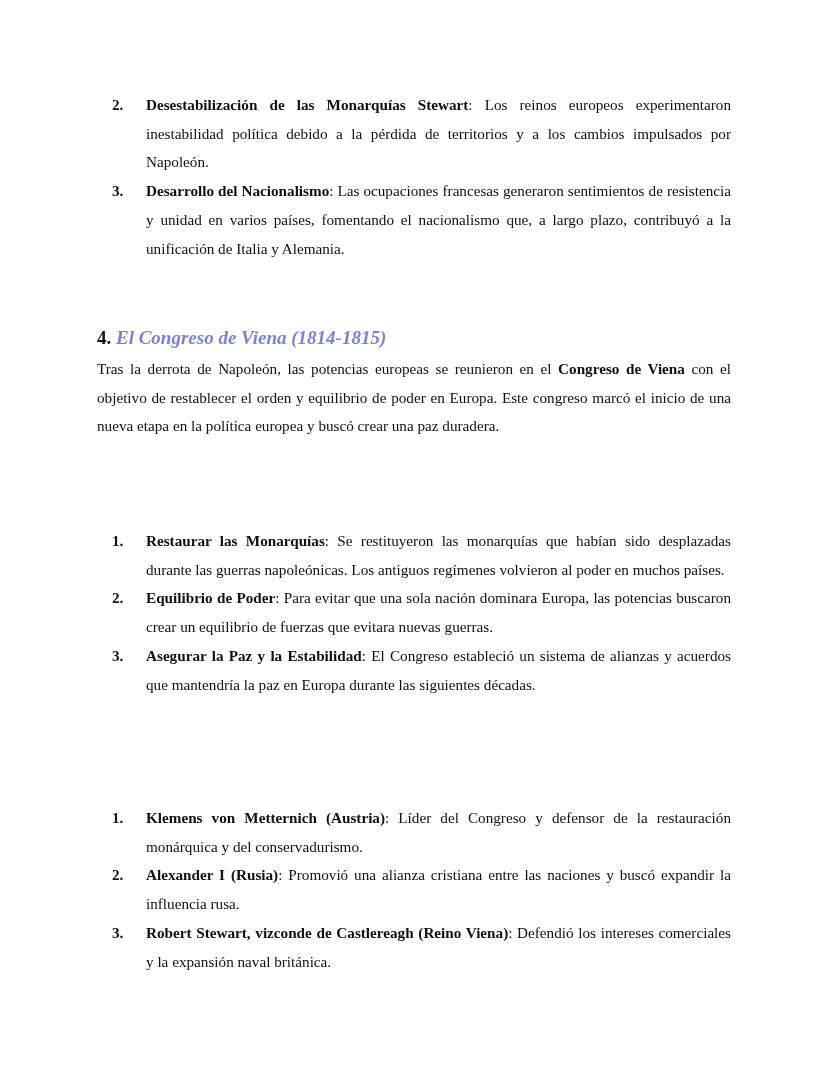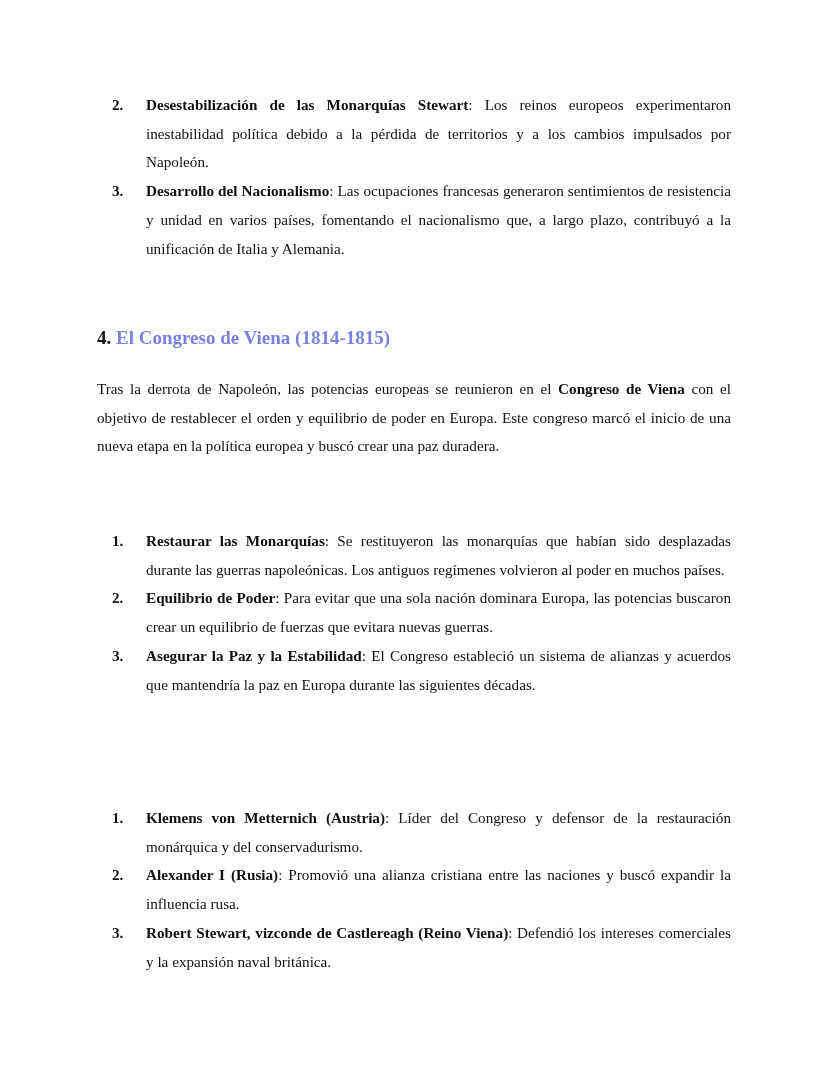--- a/index.html
+++ b/index.html
@@ -8,22 +8,22 @@
       font-family: "Liberation Serif", "DejaVu Serif", serif;
       color: #111111;
     }
     .page { position: absolute; left: 0; top: 0; width: 828px; height: 1071px; }
     .ol { position: absolute; left: 0; width: 828px; }
     .li { position: relative; padding-left: 146px; padding-right: 97px; font-size: 15.2px; line-height: 28.7px; text-align: justify; }
     .li .num { position: absolute; left: 112px; top: 0; font-weight: bold; }
     .li b { font-weight: bold; }
     .h2 { position: absolute; left: 97px; top: 324px; font-size: 19px; font-weight: bold; line-height: 28px; white-space: nowrap; }
     .h2 .n { color: #111; }
-    .h2 .t { color: #7b80de; }
-    .para { position: absolute; left: 97px; width: 634px; top: 375px; font-size: 15.2px; line-height: 28.7px; text-align: justify; }
+    .h2 .t { color: #7b80de; font-style: italic; }
+    .para { position: absolute; left: 97px; width: 634px; top: 355px; font-size: 15.2px; line-height: 28.7px; text-align: justify; }
     .h3 { position: absolute; left: 97px; font-size: 15.2px; font-weight: bold; line-height: 22px; white-space: nowrap; }
   </style>
 </head>
 <body>
 
 <div class="page">
 
   <div class="ol" style="top:91px;">
     <div class="li">
       <span class="num">2.</span>

